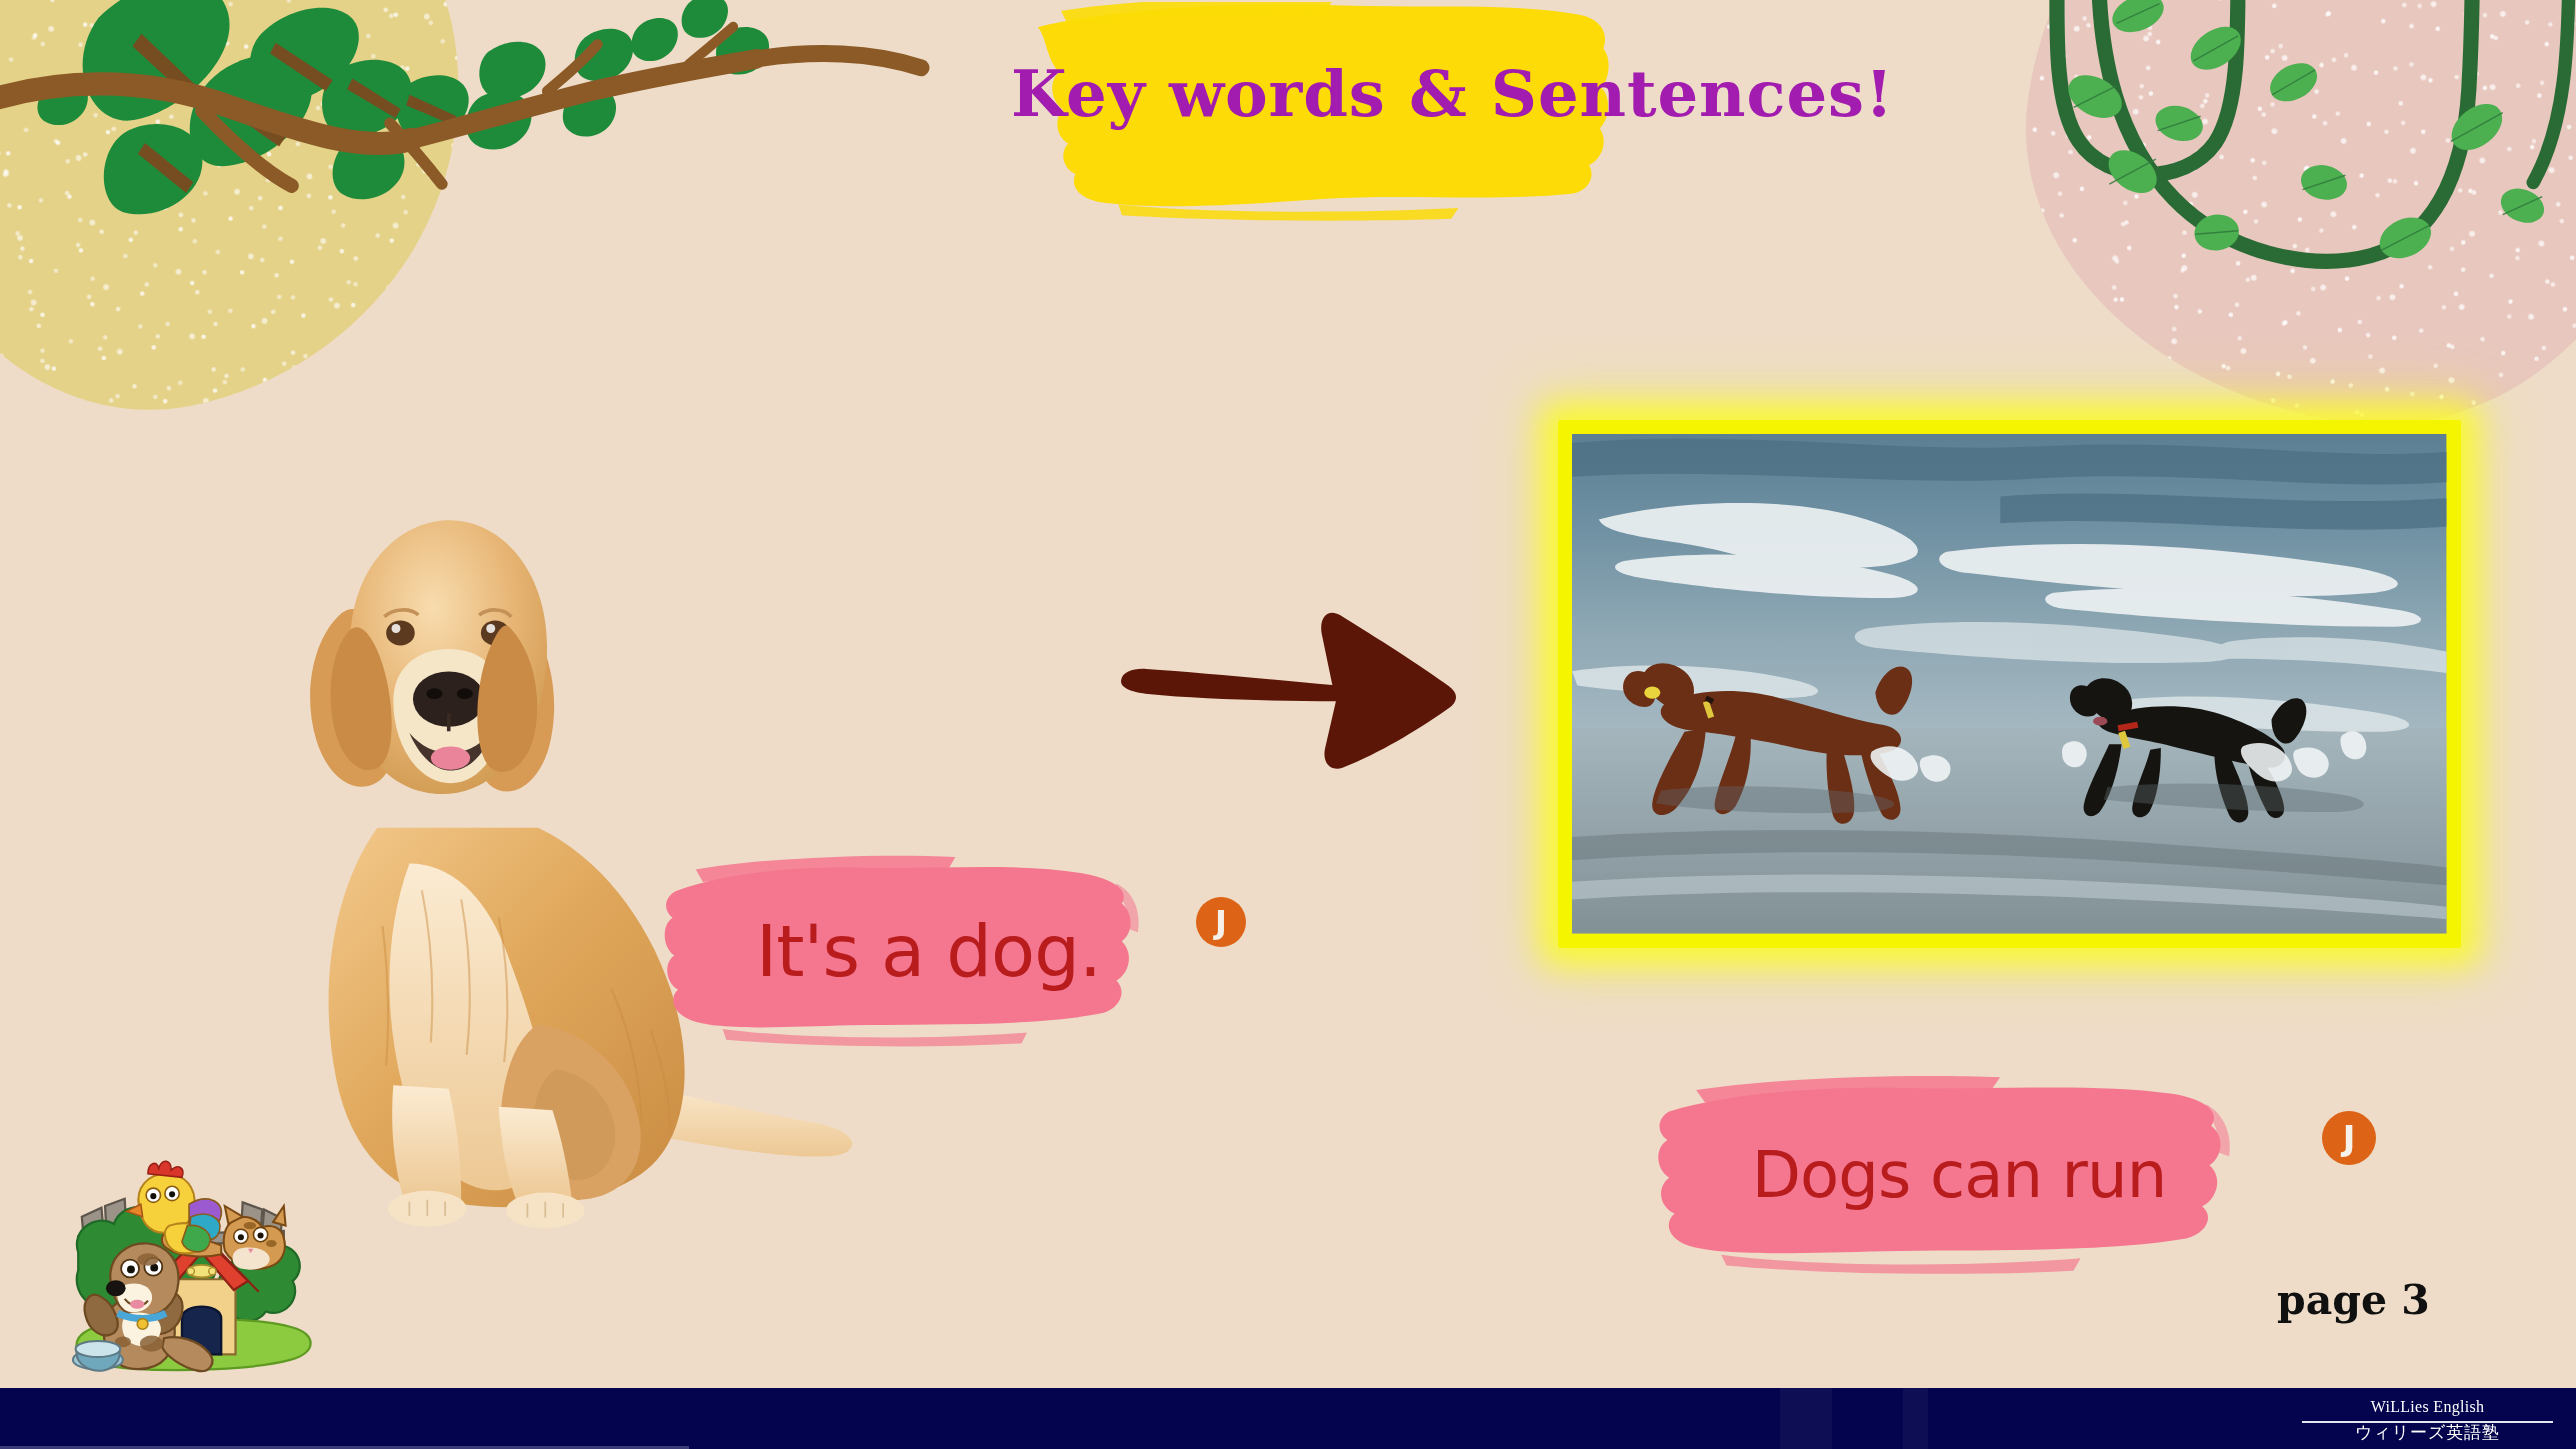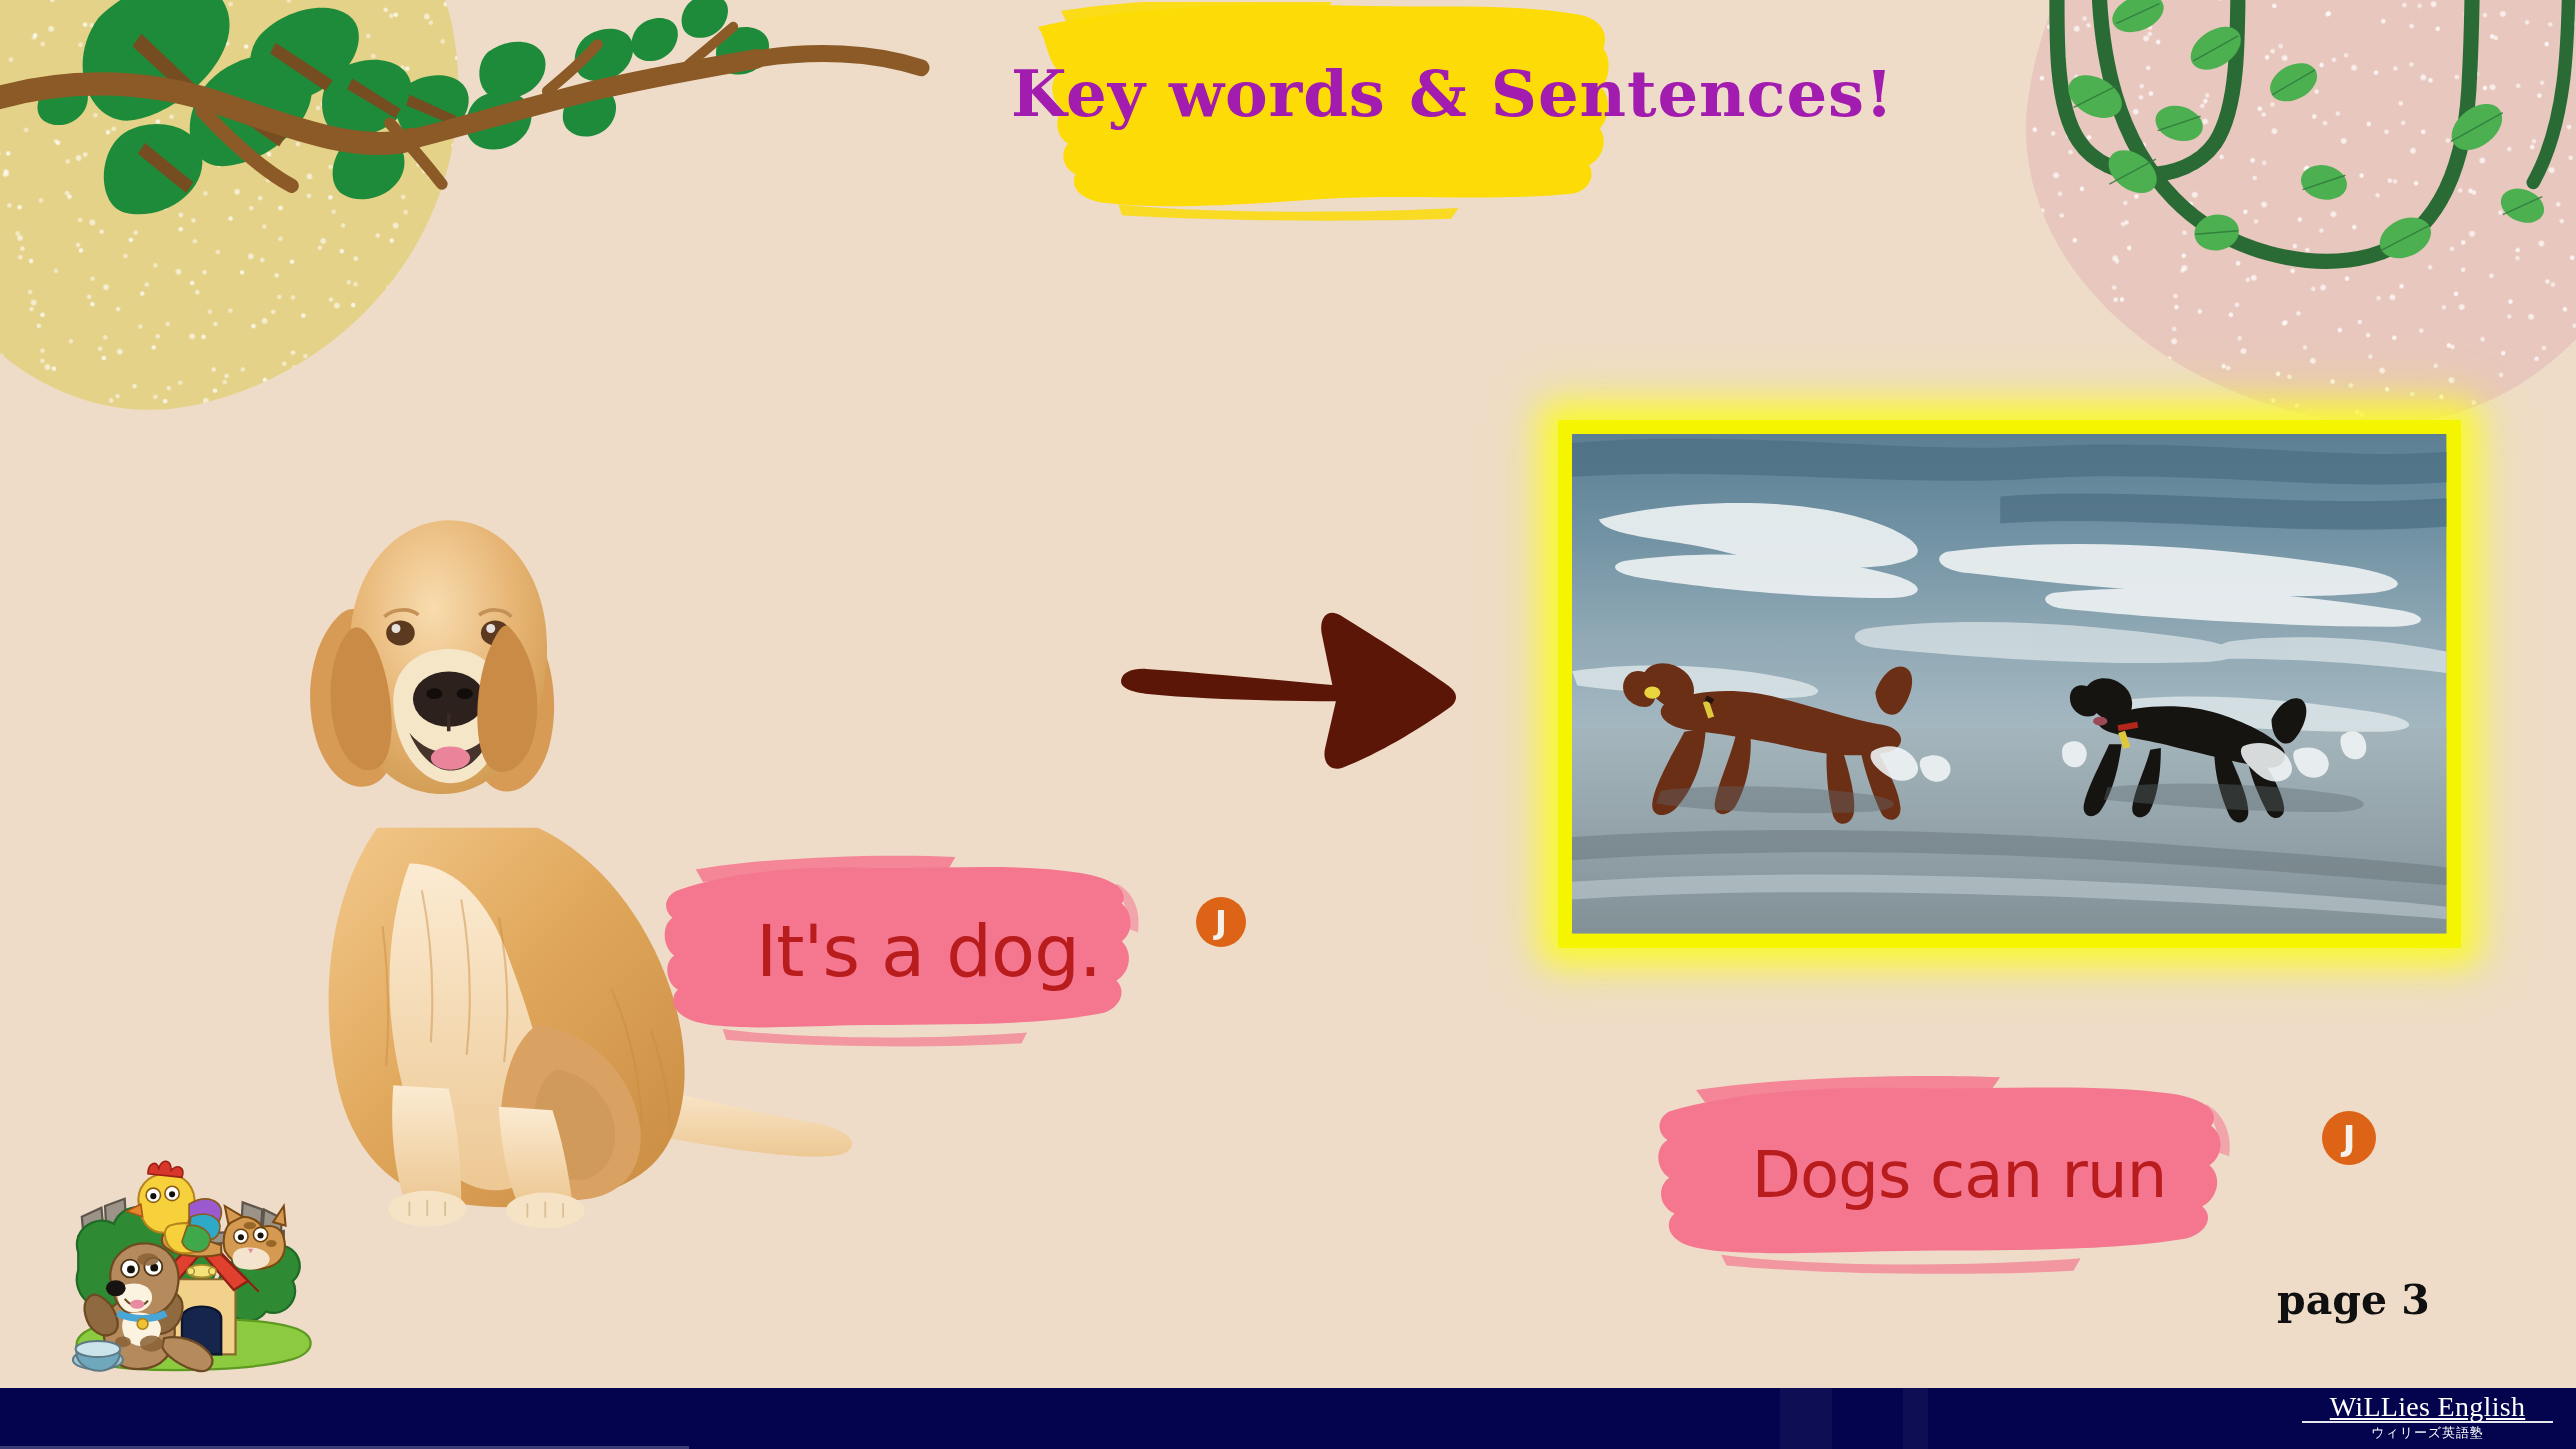--- a/index.html
+++ b/index.html
@@ -142,28 +142,27 @@
   #band-a{left:1780px;width:52px;}
   #band-b{left:1903px;width:25px;}
   #bar-seam{position:absolute;left:0;bottom:0;width:689px;height:2.7px;background:#6a6a9a;opacity:.55;}
 
   #brand{
     position:absolute;right:16px;top:3.6px;
     width:265px;text-align:center;color:#ffffff;
   }
   #brand-name{
     font-family:"Liberation Serif",serif;
-    font-size:28px;line-height:29px;
+    font-size:16px;line-height:29px;
     letter-spacing:0.3px;
-    text-decoration:underline;
   }
   #brand-rule{height:1.8px;background:#ffffff;margin:0.9px 7.2px 2.7px 7.2px;opacity:.9;}
   #brand-sub{
     font-family:"DejaVu Sans",sans-serif;
-    font-size:13px;line-height:13.4px;letter-spacing:0.9px;
+    font-size:17px;line-height:13.4px;letter-spacing:0.9px;
   }
 </style>
 </head>
 <body>
 
 <div id="slide">
 
   <div class="blob" id="blob-yellow"></div>
   <div class="blob" id="blob-pink"></div>
 

